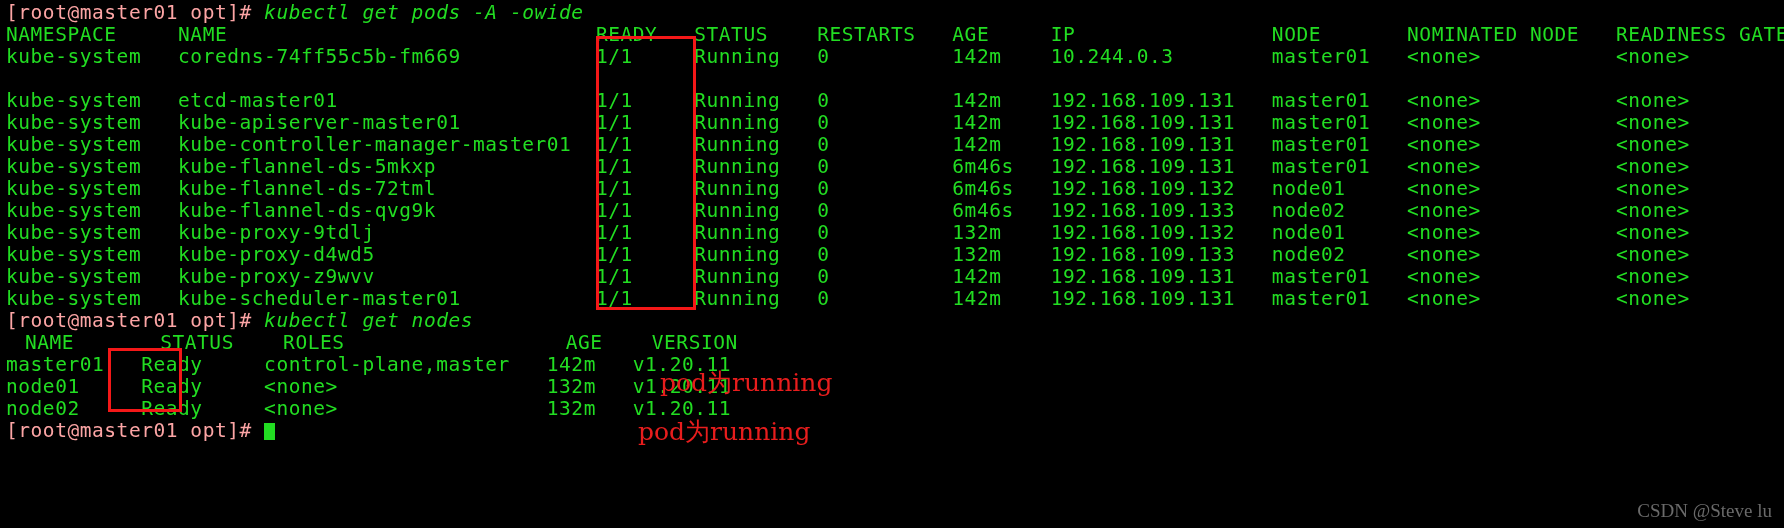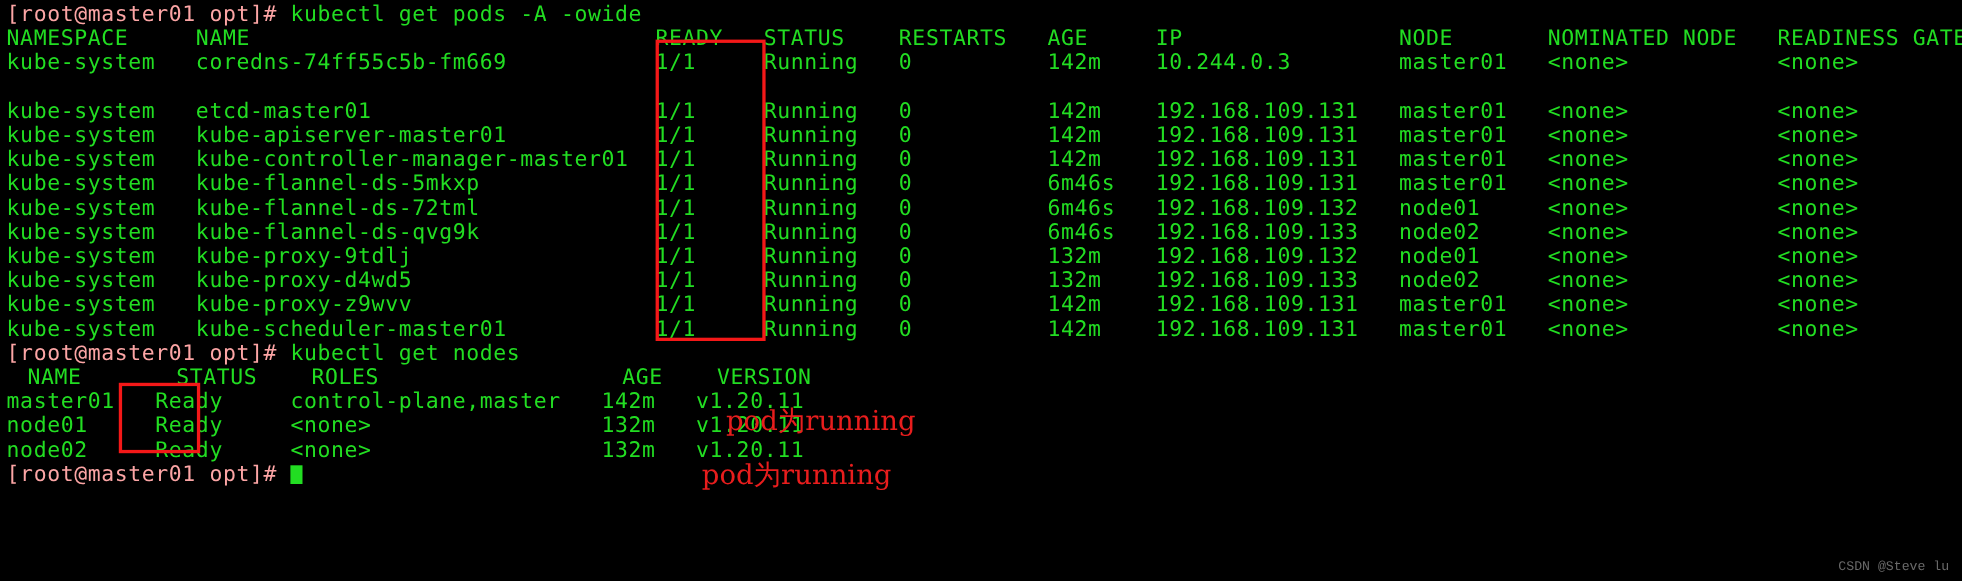--- a/index.html
+++ b/index.html
@@ -30,21 +30,21 @@
     white-space: pre;
     font-family: "DejaVu Sans Mono", "Liberation Mono", monospace;
     font-size: 19.5px;
     line-height: 22px;
     letter-spacing: 0.55px;
     color: #22dd22;
   }
 
   .prompt-line { color: #3b78ff; }
   .prompt-user { color: #fca5a5; }
-  .prompt-cmd  { color: #22dd22; }
+  .prompt-cmd  { color: #22dd22; font-style: italic; }
 
   .cursor-block {
     display: inline-block;
     width: 11px;
     height: 17px;
     background: #22dd22;
     vertical-align: -3px;
   }
 
   
@@ -63,22 +63,22 @@
     font-size: 25px;
     line-height: 28px;
     white-space: pre;
   }
 
   .watermark {
     position: absolute;
     right: 12px;
     bottom: 6px;
     color: #6a6a6a;
-    font-family: Liberation Mono, monospace;
-    font-size: 12px;
+    font-family: Liberation Serif, serif;
+    font-size: 19px;
     white-space: pre;
   }
 </style>
 </head>
 <body>
 
 <div id="terminal">
 
   <div class="term-line prompt-line" style="top:2px;"><span class="prompt-user">[root@master01 opt]#</span><span class="prompt-cmd"> </span><span class="prompt-cmd">kubectl get pods -A -owide</span></div>
 

